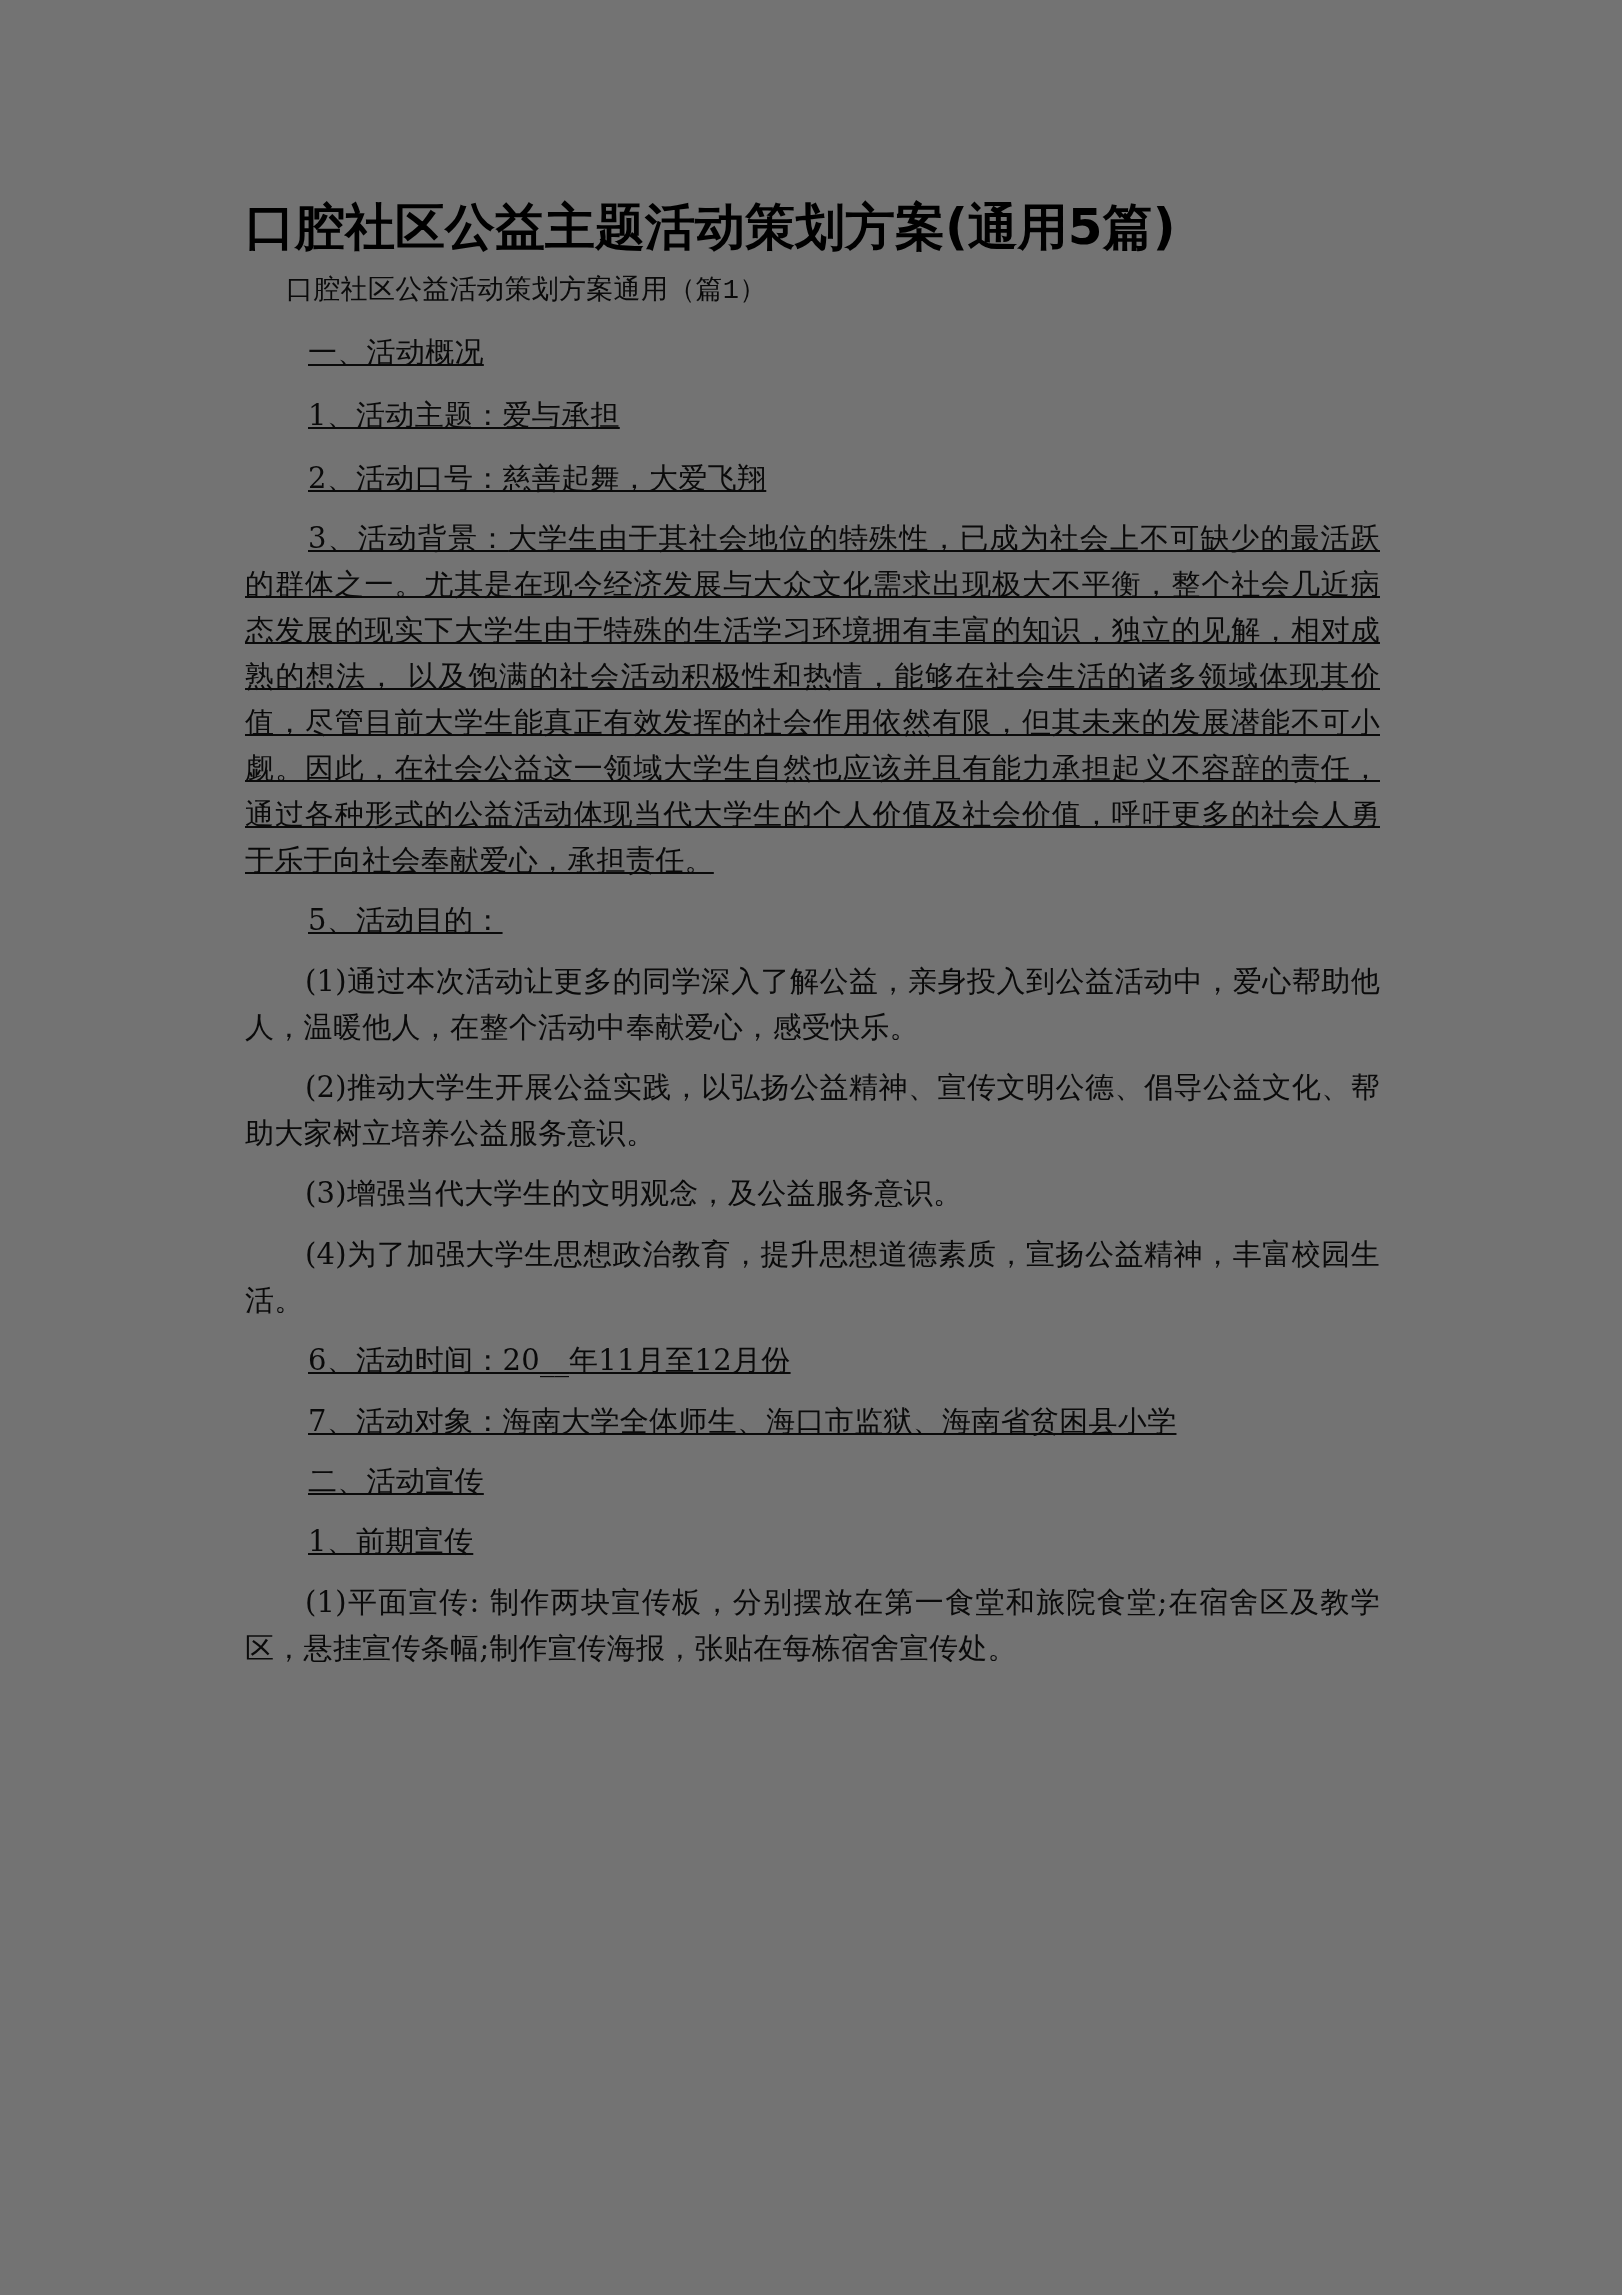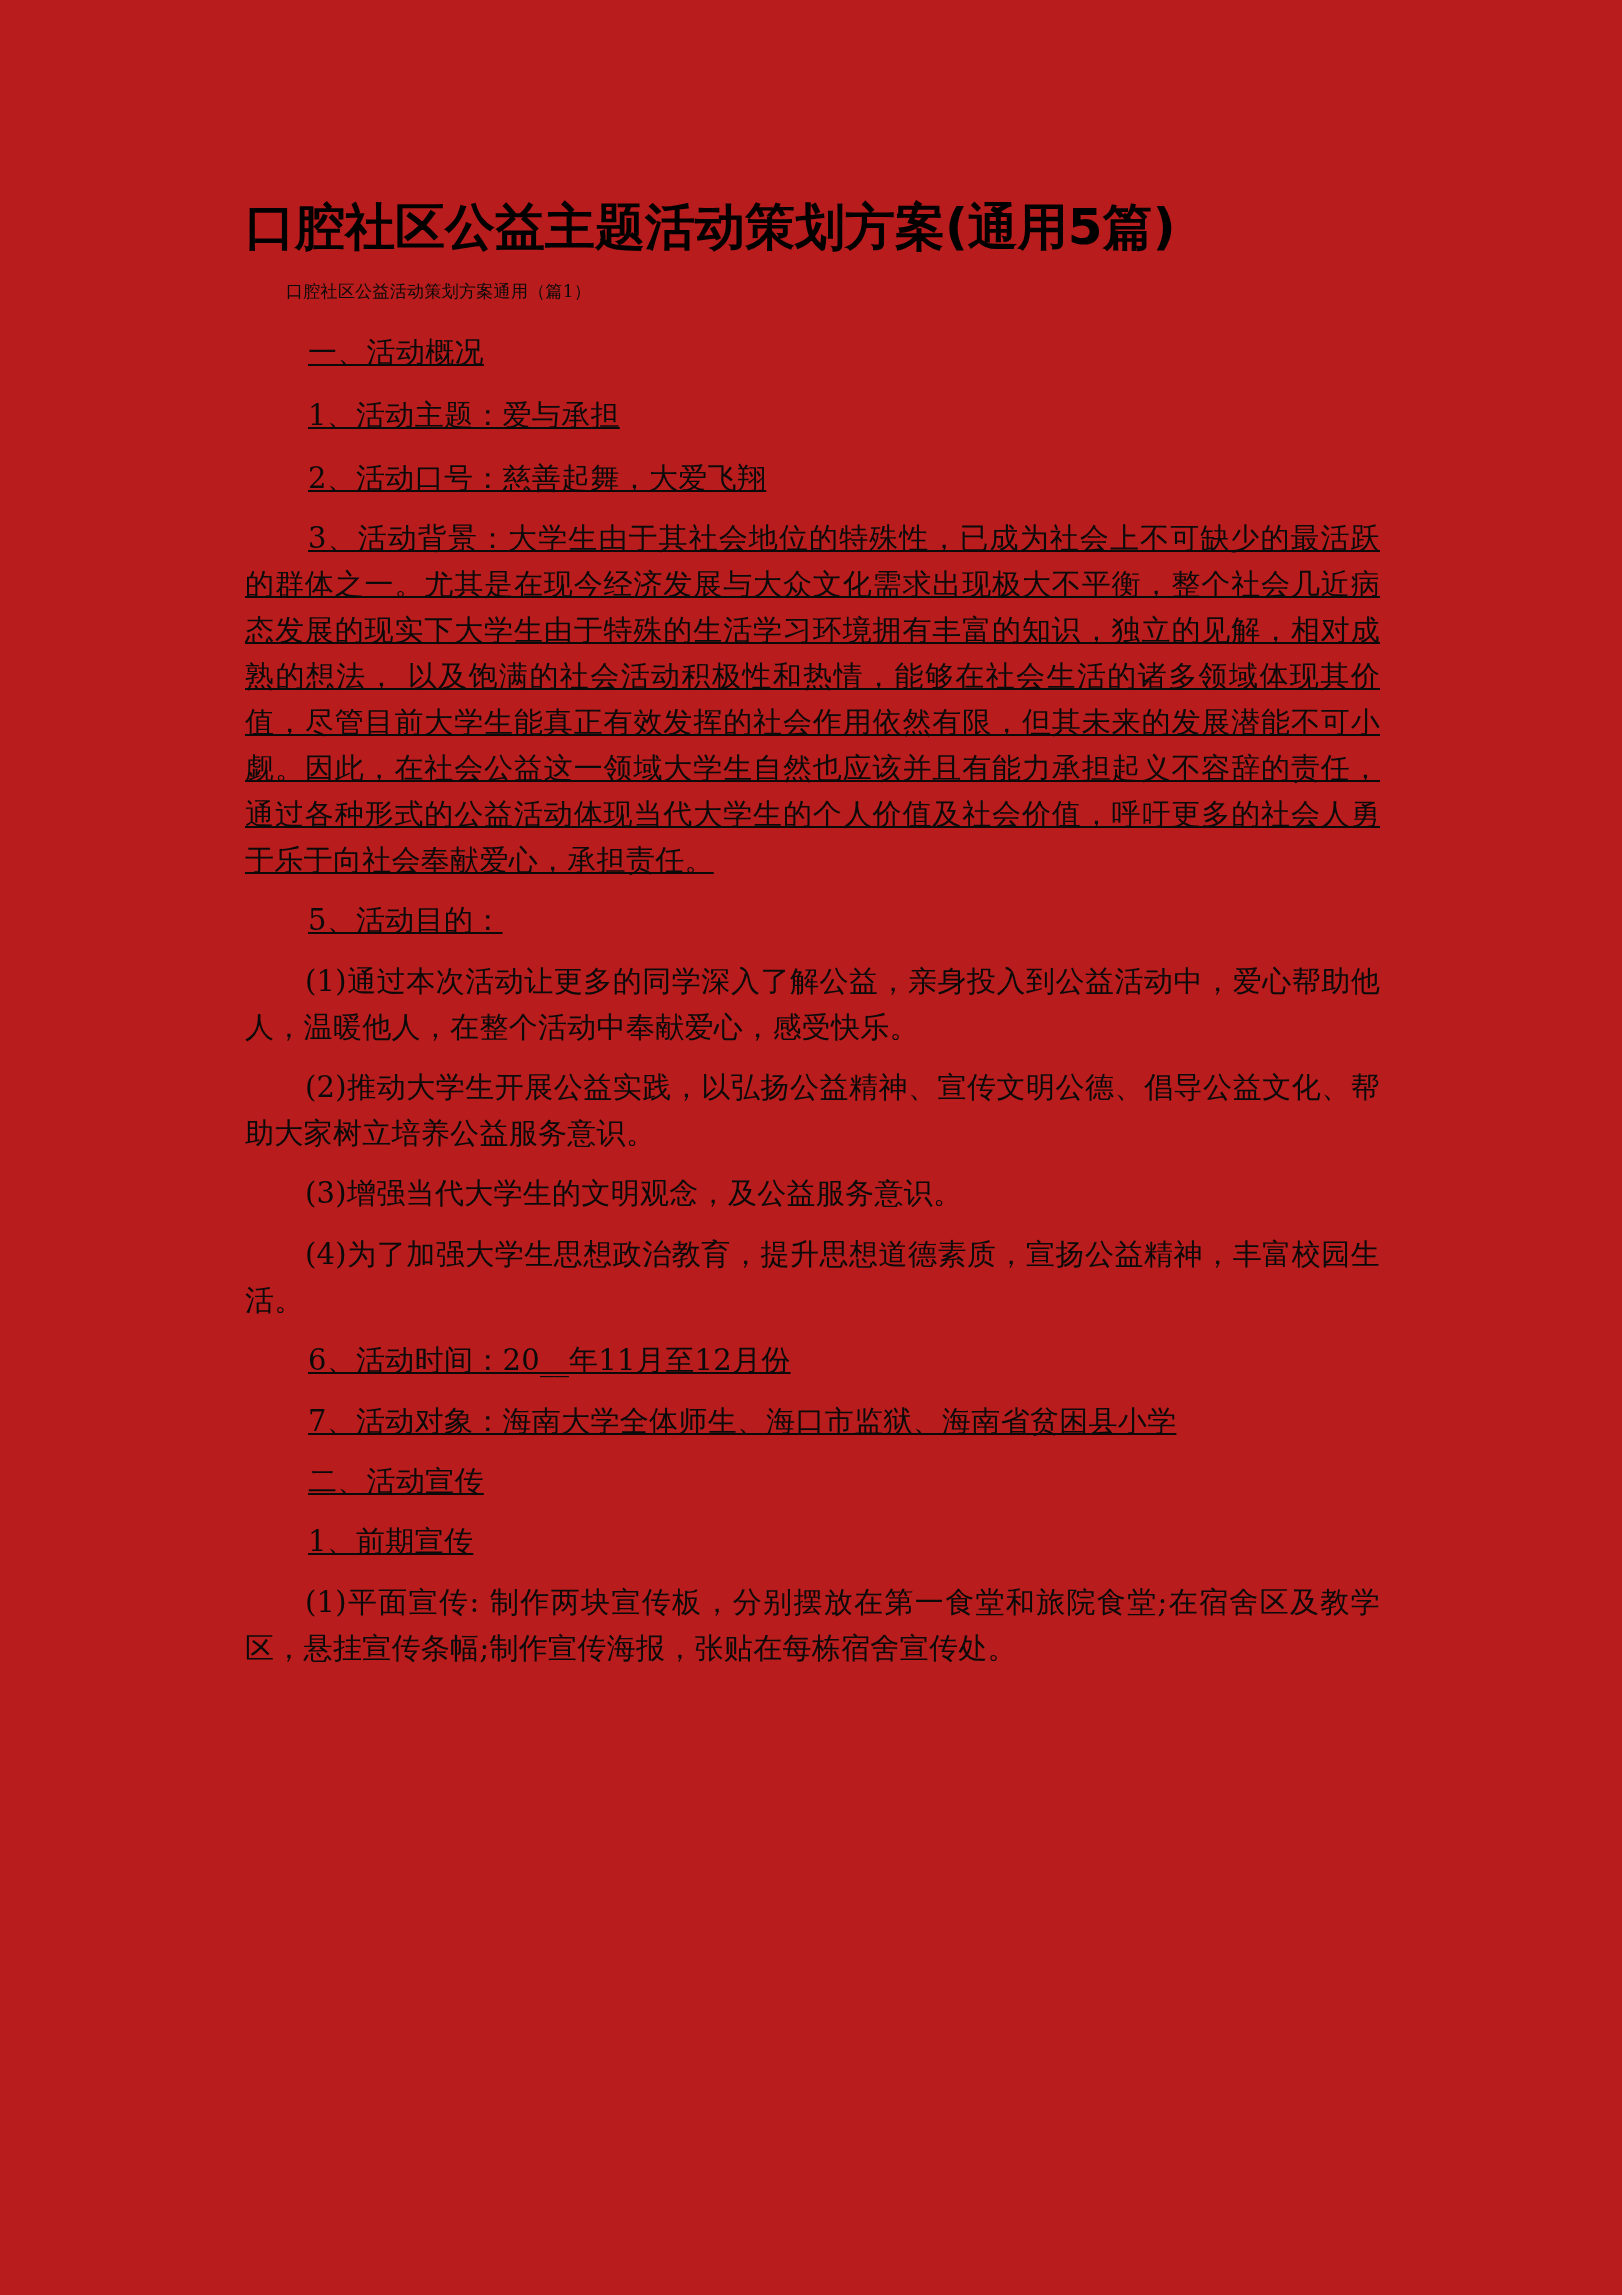--- a/index.html
+++ b/index.html
@@ -6,21 +6,21 @@
   html, body {
     margin: 0;
     padding: 0;
     background: #ffffff;
   }
 
   #page {
     position: relative;
     width: 1623px;
     height: 2295px;
-    background: #b91c1c;
+    background: #737373;
     overflow: hidden;
     font-family: "DejaVu Serif", "Liberation Serif", serif;
     color: #0a0a0a;
     -webkit-font-smoothing: antialiased;
   }
 
   #content {
     position: absolute;
     left: 245px;
     top: 196px;
@@ -35,25 +35,26 @@
     line-height: 63px;
     letter-spacing: 0px;
     color: #000000;
     white-space: nowrap;
     margin: 0 0 10.5px 0;
     text-align: left;
   }
 
   
   .doc-subtitle {
-    font-size: 17px;
+    font-size: 27px;
     line-height: 42px;
     margin: 0 0 5.2px 0;
     text-indent: 41px;
     letter-spacing: 0.3px;
+    font-family: Liberation Mono, monospace;
   }
 
   
   .para {
     font-size: 29px;
     line-height: 46px;
     margin: 0;
     text-align: justify;
     text-justify: inter-ideograph;
     letter-spacing: 0.3px;

